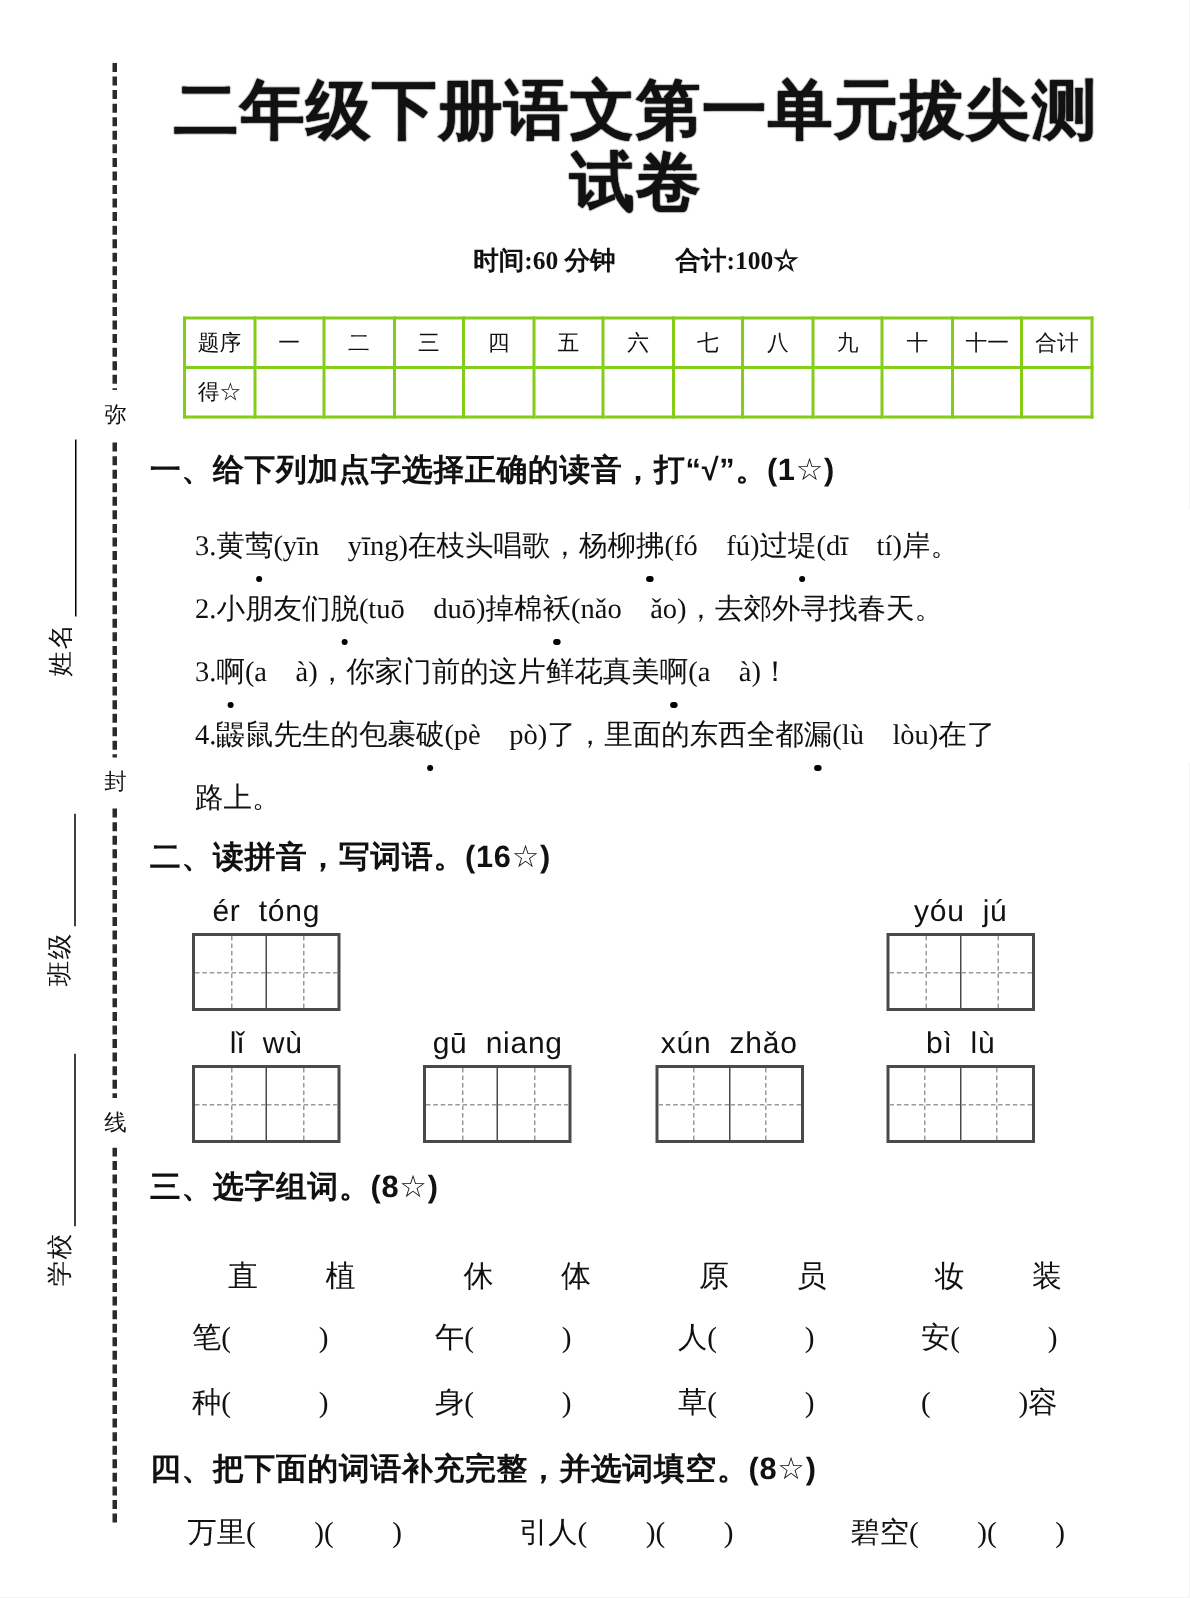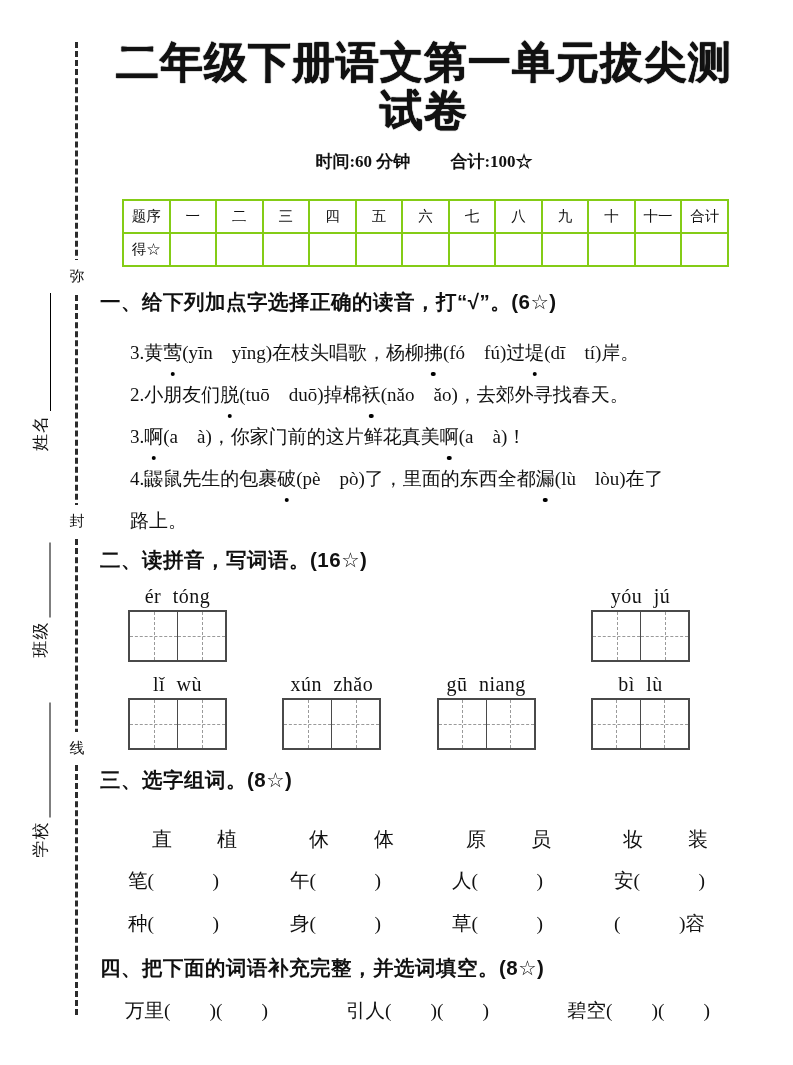--- a/index.html
+++ b/index.html
@@ -20,21 +20,21 @@
     transform:rotate(-90deg);font-size:17px;white-space:nowrap;
   }
   .side-field .fl{line-height:20px;letter-spacing:1px;}
   .side-field .fline{flex:1;border-bottom:1.5px solid #000;margin-left:4px;height:18px;}
   .field-1{width:158px;left:-39px;top:361px;}
   .field-2{width:115px;left:-18px;top:589px;}
   .field-3{width:155px;left:-38px;top:769px;}
   
   .main{position:absolute;left:100px;top:0;width:648px;}
   .title{
-    margin:0;padding-top:38px;text-align:center;font-size:43px;line-height:48px;
+    margin:12px;padding-top:38px;text-align:center;font-size:43px;line-height:48px;
     font-family:"Liberation Sans","DejaVu Sans",sans-serif;font-weight:900;
     letter-spacing:1px;text-shadow:0 0 1px #000,0 0 1px #000;
   }
   .meta{display:flex;justify-content:center;gap:40px;margin-top:16px;font-size:17px;font-weight:bold;height:22px;}
   
   .score-table{border-collapse:collapse;margin:27px 0 0 22px;table-layout:fixed;width:607px;}
   .score-table td{border:2px solid #84cc16;height:31px;text-align:center;font-size:15px;padding:0;}
   .score-table td.lab{font-size:14.5px;}
   
   .qh{
@@ -47,21 +47,21 @@
   .q1-line{line-height:42px;white-space:nowrap;}
   .dot-char{position:relative;display:inline-block;}
   .dot-char::after{
     content:"";position:absolute;left:50%;bottom:-2px;transform:translateX(-50%);
     width:4.5px;height:4.5px;background:#000;border-radius:50%;
   }
   
   .g-row{display:flex;justify-content:space-between;width:562px;margin:10px 0 0 28px;}
   .g-col{display:flex;flex-direction:column;align-items:center;}
   .pinyin{
-    font-family:Liberation Serif, serif;font-size:20px;
+    font-family:Liberation Sans, sans-serif;font-size:20px;
     height:24px;line-height:24px;letter-spacing:0.5px;word-spacing:6px;
   }
   .pair{display:flex;border:2px solid #4a4a4a;margin-top:2px;}
   .gcell{width:47px;height:48px;position:relative;}
   .gcell + .gcell{border-left:1.6px solid #4a4a4a;}
   .gcell::before{content:"";position:absolute;left:50%;top:0;bottom:0;border-left:1.3px dashed #9a9a9a;}
   .gcell::after{content:"";position:absolute;top:50%;left:0;right:0;border-top:1.3px dashed #9a9a9a;}
   
   .choices{display:flex;margin:32px 0 0 52px;gap:72px;font-size:20px;height:26px;line-height:26px;}
   .choice-pair{display:flex;gap:45px;}
@@ -131,21 +131,21 @@
             <td></td>
             <td></td>
             <td></td>
             <td></td>
             <td></td>
             <td></td>
           </tr>
         </tbody>
     </table>
 
-    <h2 class="qh qh-1">一、给下列加点字选择正确的读音，打“√”。(6☆)</h2>
+    <h2 class="qh qh-1">一、给下列加点字选择正确的读音，打“√”。(1☆)</h2>
     <div class="q1-items" id="q1-items">
         <div class="q1-line"><span>3.黄</span><span class="dot-char">莺</span><span>(yīn　yīng)在枝头唱歌，杨柳</span><span class="dot-char">拂</span><span>(fó　fú)过</span><span class="dot-char">堤</span><span>(dī　tí)岸。</span></div>
         <div class="q1-line"><span>2.小朋友们</span><span class="dot-char">脱</span><span>(tuō　duō)掉棉</span><span class="dot-char">袄</span><span>(nǎo　ǎo)，去郊外寻找春天。</span></div>
         <div class="q1-line"><span>3.</span><span class="dot-char">啊</span><span>(a　à)，你家门前的这片鲜花真美</span><span class="dot-char">啊</span><span>(a　à)！</span></div>
         <div class="q1-line"><span>4.鼹鼠先生的包裹</span><span class="dot-char">破</span><span>(pè　pò)了，里面的东西全都</span><span class="dot-char">漏</span><span>(lù　lòu)在了</span></div>
         <div class="q1-line"><span>路上。</span></div>
       </div>
 
     <h2 class="qh qh-2">二、读拼音，写词语。(16☆)</h2>
     <div id="q2-grid-rows">
@@ -167,28 +167,28 @@
         </div>
         <div class="g-row">
           <div class="g-col">
             <span class="pinyin">lǐ wù</span>
             <div class="pair">
               <div class="gcell"></div>
               <div class="gcell"></div>
             </div>
           </div>
           <div class="g-col">
+            <span class="pinyin">gū niang</span>
+            <div class="pair">
+              <div class="gcell"></div>
+              <div class="gcell"></div>
+            </div>
+          </div>
+          <div class="g-col">
             <span class="pinyin">xún zhǎo</span>
-            <div class="pair">
-              <div class="gcell"></div>
-              <div class="gcell"></div>
-            </div>
-          </div>
-          <div class="g-col">
-            <span class="pinyin">gū niang</span>
             <div class="pair">
               <div class="gcell"></div>
               <div class="gcell"></div>
             </div>
           </div>
           <div class="g-col">
             <span class="pinyin">bì lù</span>
             <div class="pair">
               <div class="gcell"></div>
               <div class="gcell"></div>

